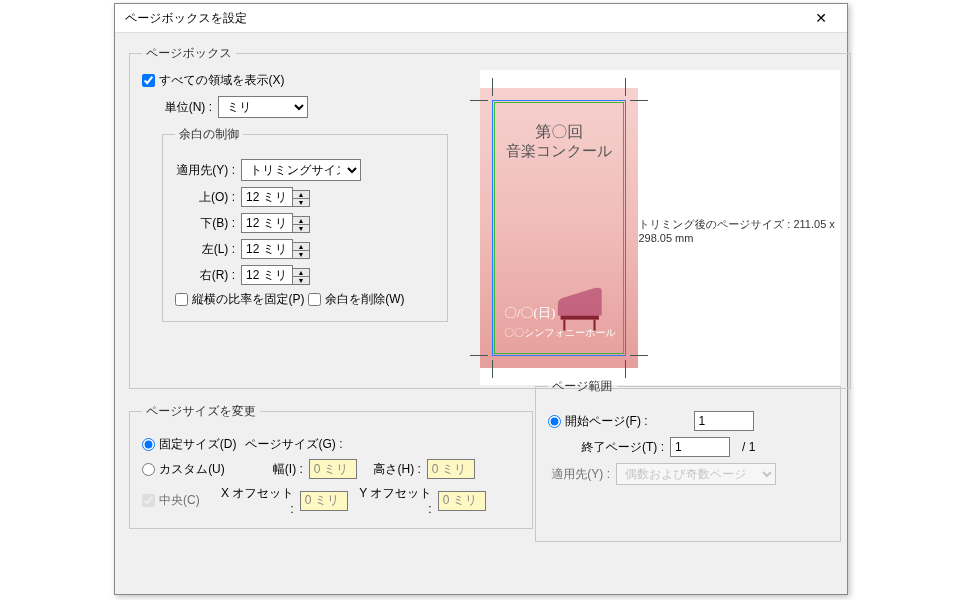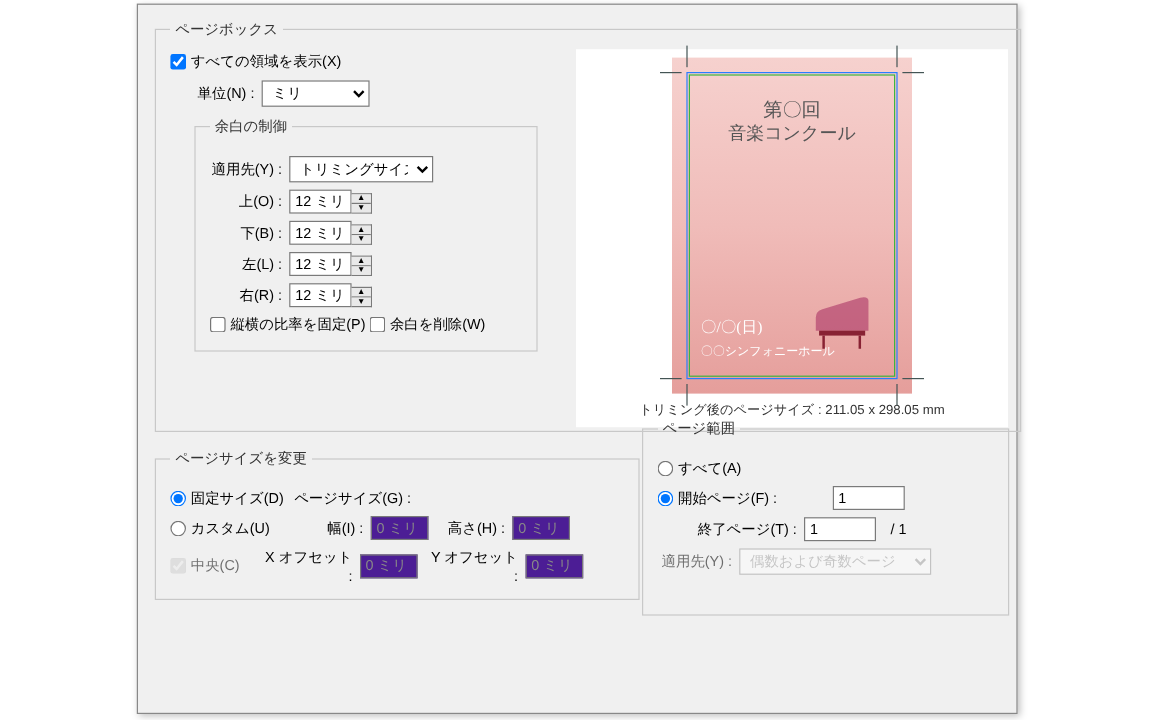--- a/index.html
+++ b/index.html
@@ -10,28 +10,28 @@
   .titlebar .close{width:40px;height:22px;text-align:center;font-size:14px;line-height:22px;cursor:default}
   .content{position:relative;padding:12px 14px 10px 14px}
   fieldset{border:1px solid #c8c8c8;border-radius:0;margin:0;padding:10px 12px 12px 12px}
   legend{font-size:12px;padding:0 4px;color:#333}
   .chk{display:inline-flex;align-items:center;gap:4px}
   .chk input{margin:0}
   .row{display:flex;align-items:center;gap:6px;margin-top:6px}
   label.lbl{font-size:12px;text-align:right}
   select,input[type=text]{border:1px solid #7a7a7a;background:#fff;font-size:12px;height:20px;padding:0 4px;box-sizing:border-box}
   select{height:22px}
-  input.readonly{background:#4c1d95;color:#888}
+  input.readonly{background:#fef9c3;color:#888}
   .spin-wrap{display:inline-flex;align-items:flex-end}
   .spin-wrap input{width:52px}
   .spin-btns{width:16px;display:flex;flex-direction:column;border:1px solid #7a7a7a;border-left:none}
   .spin-btns .sp{flex:1;display:flex;align-items:center;justify-content:center;font-size:7px;background:#e9e9e9;cursor:default}
   .spin-btns .sp:first-child{border-bottom:1px solid #7a7a7a}
   .btn{background:#e9e9e9;border:1px solid #8a8a8a;padding:3px 12px;font-size:12px;cursor:default;}
-  .preview-area{position:absolute;left:350px;top:8px;width:360px;height:315px;background:#fff;border:none;display:flex;align-items:center;justify-content:center;flex-direction:column}
+  .preview-area{position:absolute;left:350px;top:8px;width:360px;height:315px;background:#fff;border:none;display:flex;align-items:center;justify-content:center;flex-direction:row}
   .preview-img{position:relative;width:200px;height:280px;background:linear-gradient(180deg,#f6d1ce 0%,#f0bcb9 50%,#e59e9b 100%);}
   .crop-outer{position:absolute;inset:12px;border:1px solid #2a7cff}
   .crop-inner{position:absolute;inset:14px;border:1px solid #3db53d}
   .guide{position:absolute;background:#455}
   .guide.h{height:1px;width:18px}
   .guide.v{width:1px;height:18px}
   .preview-cap{font-size:11px;margin-top:6px;color:#333}
   .radio{display:inline-flex;align-items:center;gap:4px}
   .radio input{margin:0}
   .sub-indent{margin-left:20px}
@@ -40,20 +40,24 @@
   .footer{position:absolute;right:18px;bottom:12px;display:flex;gap:10px}
   .footer .btn{min-width:88px;text-align:center}
   .piano{position:absolute;bottom:36px;right:12px;width:76px;height:48px}
   .txt-in-img{position:absolute;color:#555;font-family:"Yu Mincho",serif;}
 </style>
 </head>
 <body>
 
 <div class="page">
   <div class="dialog">
+    <div class="titlebar">
+      <span class="title">ページボックスを設定</span>
+      <span class="close">✕</span>
+    </div>
     <div class="content">
 
       <fieldset style="height:320px;width:696px;position:relative">
         <legend>ページボックス</legend>
 
         <div class="chk">
           <input type="checkbox" checked="" style="">
           <span>すべての領域を表示(X)</span>
         </div>
 
@@ -189,26 +193,20 @@
             <label class="lbl" style="width:78px">Y オフセット :</label>
             <input type="text" class="readonly" readonly="" style="width: 48px;" value="0 ミリ">
           </div>
         </fieldset>
       </div>
 
       <div class="right-col">
         <fieldset style="height:140px">
           <legend>ページ範囲</legend>
           <div class="row">
-              <span class="radio">
-                <input type="radio" name="pr" style="">
-                <span>すべて(A)</span>
-              </span>
-            </div>
-          <div class="row">
             <span class="radio">
                 <input type="radio" name="pr" checked="" style="">
                 <span>開始ページ(F) :</span>
               </span>
             <input type="text" style="width: 60px; margin-left: 40px;" value="1">
           </div>
           <div class="row">
             <label class="lbl" style="width:98px;margin-left:18px">終了ページ(T) :</label>
             <input type="text" style="width: 60px;" value="1">
             <span style="margin-left:6px">/ 1</span>

